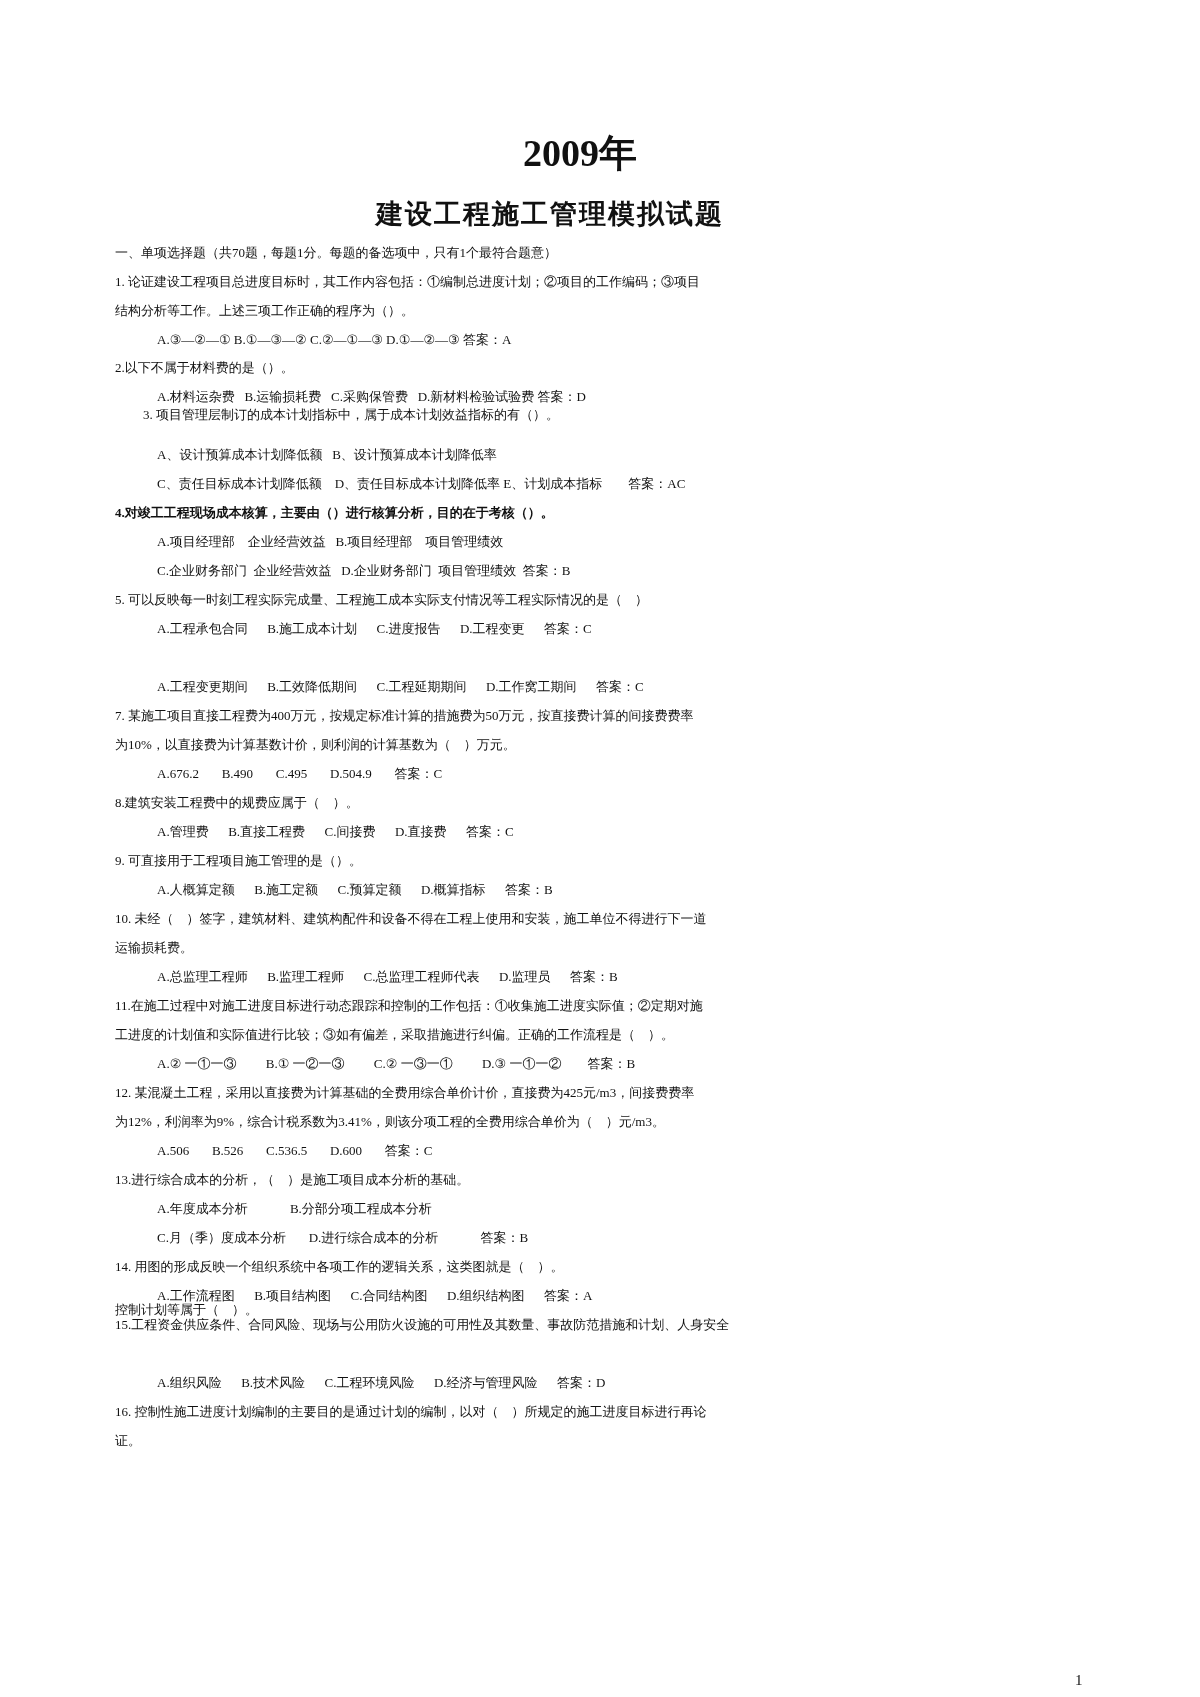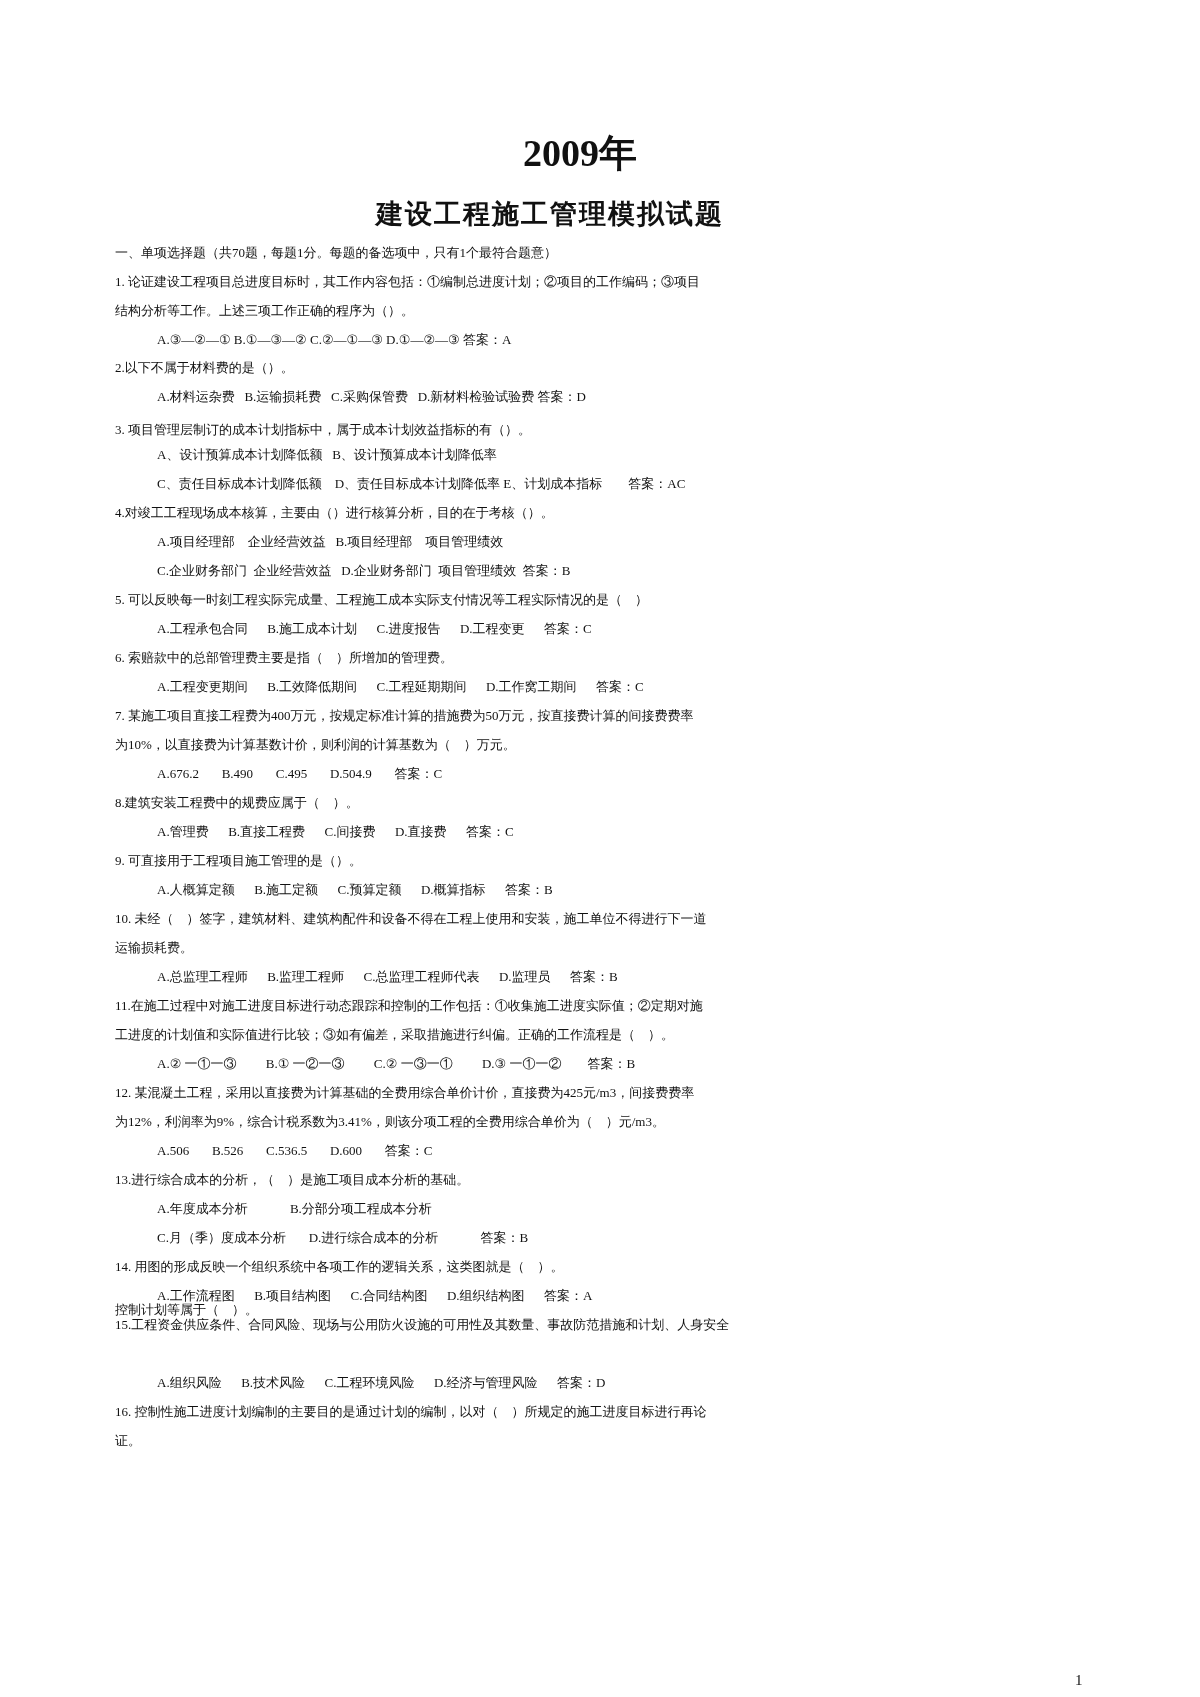--- a/index.html
+++ b/index.html
@@ -68,32 +68,31 @@
 
   <div class="line" style="top:240px;">一、单项选择题（共70题，每题1分。每题的备选项中，只有1个最符合题意）</div>
 
   <div class="line" style="top:269px;">1. 论证建设工程项目总进度目标时，其工作内容包括：①编制总进度计划；②项目的工作编码；③项目</div>
   <div class="line indent" style="top:327px;">A.③—②—① B.①—③—② C.②—①—③ D.①—②—③ 答案：A</div>
   <div class="line" style="top:298px;">结构分析等工作。上述三项工作正确的程序为（）。</div>
 
   <div class="line" style="top:355px;">2.以下不属于材料费的是（）。</div>
   <div class="line indent" style="top:384px;">A.材料运杂费   B.运输损耗费   C.采购保管费   D.新材料检验试验费 答案：D</div>
 
-  <div class="line" style="top:417px;">3. 项目管理层制订的成本计划指标中，属于成本计划效益指标的有（）。</div>
+  <div class="line" style="top:402px;margin-left:28px;">3. 项目管理层制订的成本计划指标中，属于成本计划效益指标的有（）。</div>
   <div class="line indent" style="top:442px;">A、设计预算成本计划降低额   B、设计预算成本计划降低率</div>
   <div class="line indent" style="top:471px;">C、责任目标成本计划降低额    D、责任目标成本计划降低率 E、计划成本指标        答案：AC</div>
 
-  <div class="line" style="top:500px;">4.对竣工工程现场成本核算，主要由（）进行核算分析，目的在于考核（）。</div>
+  <div class="line" style="top:500px;font-weight:bold;">4.对竣工工程现场成本核算，主要由（）进行核算分析，目的在于考核（）。</div>
   <div class="line indent" style="top:529px;">A.项目经理部    企业经营效益   B.项目经理部    项目管理绩效</div>
   <div class="line indent" style="top:558px;">C.企业财务部门  企业经营效益   D.企业财务部门  项目管理绩效  答案：B</div>
 
   <div class="line" style="top:587px;">5. 可以反映每一时刻工程实际完成量、工程施工成本实际支付情况等工程实际情况的是（    ）</div>
   <div class="line indent" style="top:616px;">A.工程承包合同      B.施工成本计划      C.进度报告      D.工程变更      答案：C</div>
 
-  <div class="line" style="top:645px;">6. 索赔款中的总部管理费主要是指（    ）所增加的管理费。</div>
   <div class="line indent" style="top:674px;">A.工程变更期间      B.工效降低期间      C.工程延期期间      D.工作窝工期间      答案：C</div>
 
   <div class="line" style="top:703px;">7. 某施工项目直接工程费为400万元，按规定标准计算的措施费为50万元，按直接费计算的间接费费率</div>
   <div class="line" style="top:732px;">为10%，以直接费为计算基数计价，则利润的计算基数为（    ）万元。</div>
   <div class="line indent" style="top:761px;">A.676.2       B.490       C.495       D.504.9       答案：C</div>
 
   <div class="line" style="top:790px;">8.建筑安装工程费中的规费应属于（    ）。</div>
   <div class="line indent" style="top:819px;">A.管理费      B.直接工程费      C.间接费      D.直接费      答案：C</div>
 
   <div class="line" style="top:848px;">9. 可直接用于工程项目施工管理的是（）。</div>

